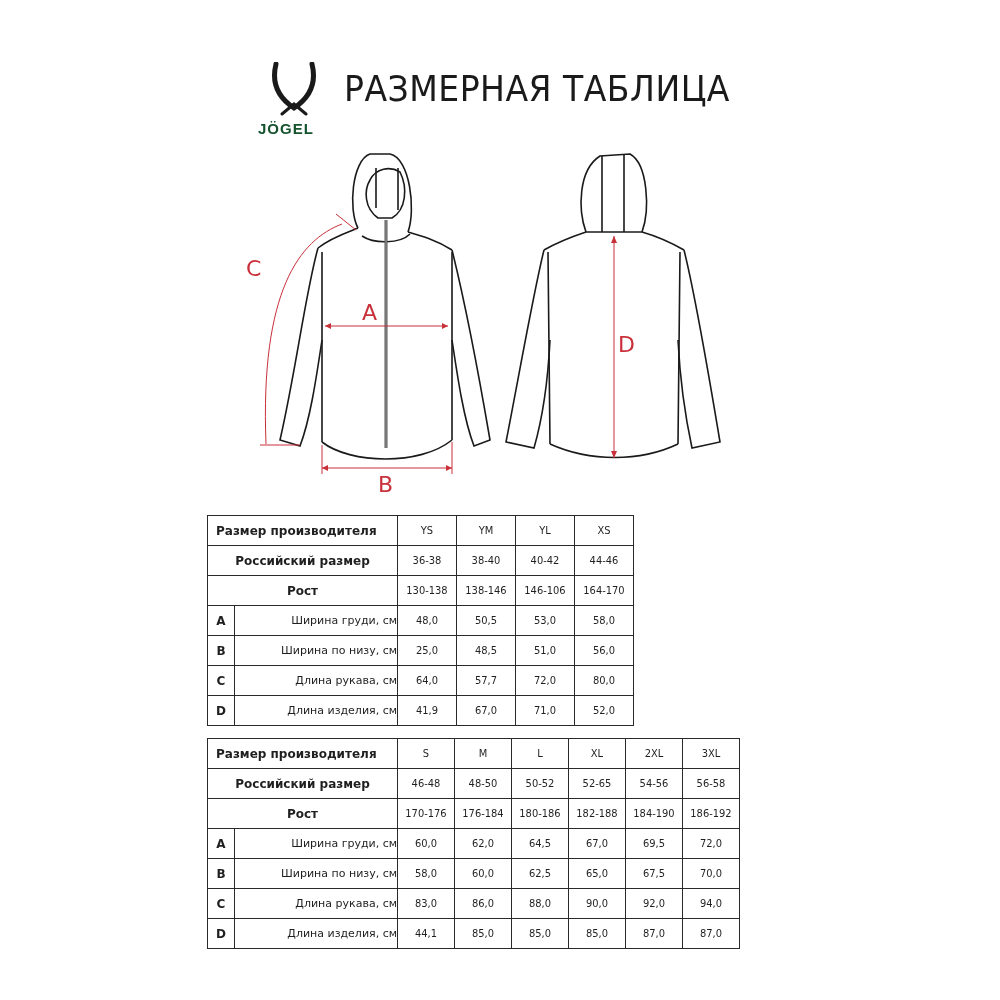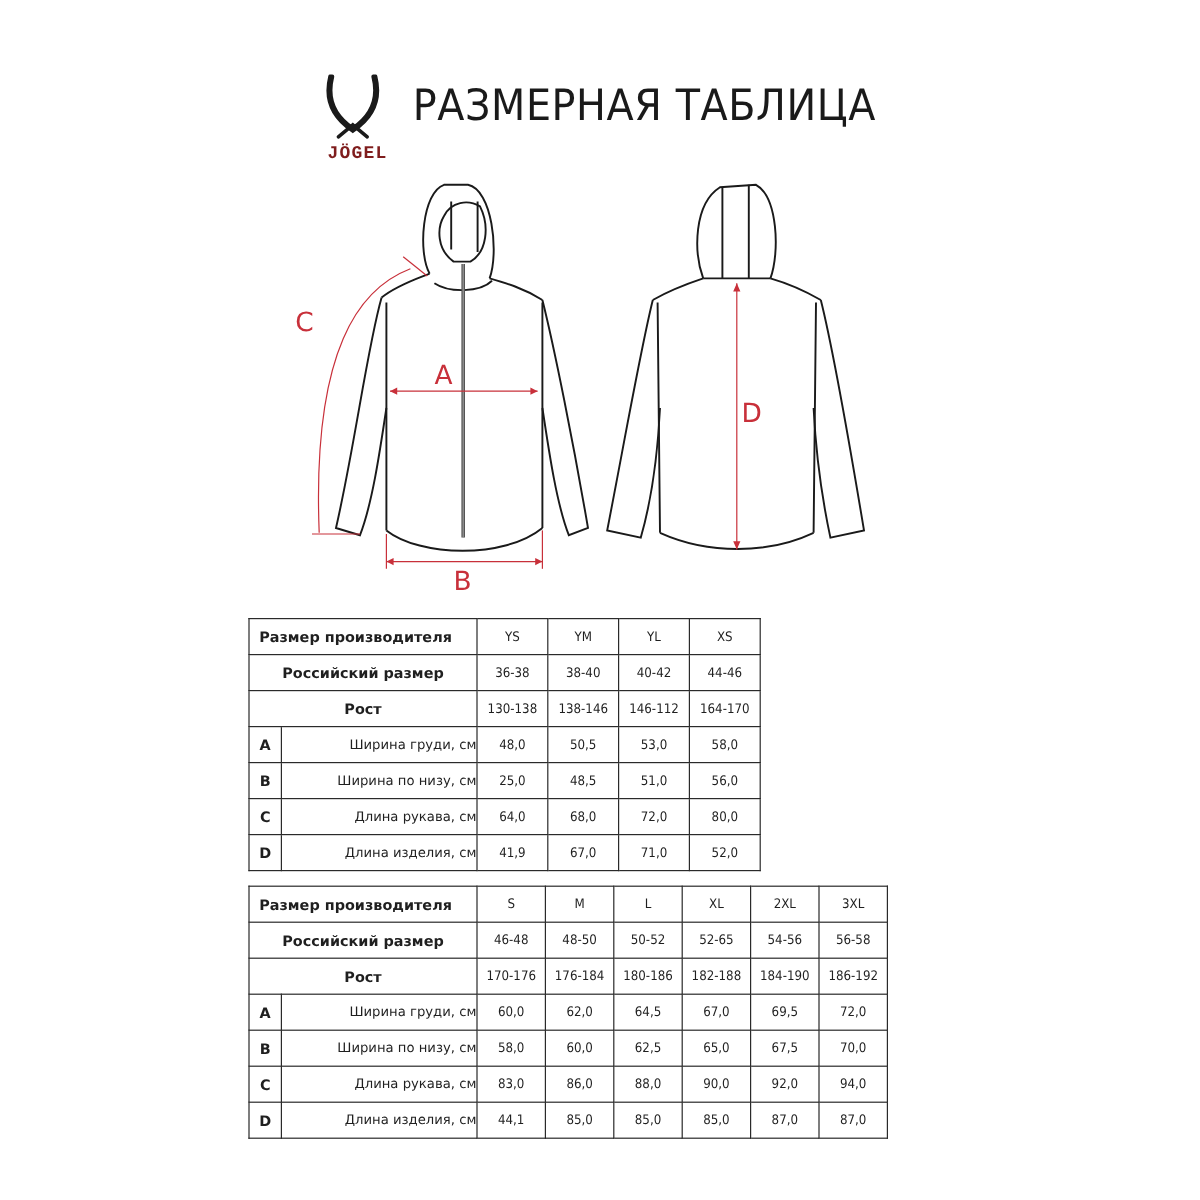--- a/index.html
+++ b/index.html
@@ -1,19 +1,19 @@
 <!DOCTYPE html>
 <html><head>
 <meta charset="utf-8">
 <style>
   html, body { margin:0; padding:0; background:#ffffff; }
   body { width:1000px; height:1000px; position:relative; overflow:hidden; font-family:"DejaVu Sans", sans-serif; color:#1a1a1a; }
   .logo { position:absolute; left:258px; top:62px; width:70px; height:80px; }
   .logo svg { position:absolute; left:8px; top:0; }
-  .logo-text { position:absolute; left:0; top:58px; width:80px; text-align:center; font-family:Liberation Mono, monospace; font-weight:bold; font-size:15px; letter-spacing:1px; color:#7f1d1d; }
+  .logo-text { position:absolute; left:0; top:58px; width:80px; font-family:Liberation Sans, sans-serif; font-weight:bold; font-size:15px; letter-spacing:1px; color:#14532d; }
   .title { position:absolute; left:344px; top:68px; font-family:"DejaVu Sans", sans-serif; font-size:36px; letter-spacing:0.5px; color:#1a1a1a; transform:scaleX(0.92); transform-origin:left center; white-space:nowrap; }
   .jacket-front { position:absolute; left:240px; top:140px; width:260px; height:360px; }
   .jacket-back { position:absolute; left:490px; top:140px; width:240px; height:330px; }
   table.size { position:absolute; border-collapse:collapse; font-family:"DejaVu Sans", sans-serif; font-size:11px;border-radius:29px; }
   table.size td { border:1.5px solid #2a2a2a; text-align:center; height:29px; padding:0; color:#1f1f1f; }
   table.size td.hdr { font-weight:bold; font-size:12px; }
   table.size td.letter { font-weight:bold; font-size:12px; width:26px; }
   table.size td.lbl { text-align:right; padding-left:10px; }
   table.size td.val { font-family:"DejaVu Sans Condensed", "DejaVu Sans", sans-serif; }
   #t1 { left:207px; top:515px; }
@@ -99,21 +99,21 @@
     <td colspan="2" class="hdr">Российский размер</td>
     <td class="val">36-38</td>
     <td class="val">38-40</td>
     <td class="val">40-42</td>
     <td class="val">44-46</td>
   </tr>
   <tr>
     <td colspan="2" class="hdr">Рост</td>
     <td class="val">130-138</td>
     <td class="val">138-146</td>
-    <td class="val">146-112</td>
+    <td class="val">146-106</td>
     <td class="val">164-170</td>
   </tr>
   <tr>
     <td class="letter">A</td>
     <td class="lbl">Ширина груди, см</td>
     <td class="val">48,0</td>
     <td class="val">50,5</td>
     <td class="val">53,0</td>
     <td class="val">58,0</td>
   </tr>
@@ -122,21 +122,21 @@
     <td class="lbl">Ширина по низу, см</td>
     <td class="val">25,0</td>
     <td class="val">48,5</td>
     <td class="val">51,0</td>
     <td class="val">56,0</td>
   </tr>
   <tr>
     <td class="letter">C</td>
     <td class="lbl">Длина рукава, см</td>
     <td class="val">64,0</td>
-    <td class="val">68,0</td>
+    <td class="val">57,7</td>
     <td class="val">72,0</td>
     <td class="val">80,0</td>
   </tr>
   <tr>
     <td class="letter">D</td>
     <td class="lbl">Длина изделия, см</td>
     <td class="val">41,9</td>
     <td class="val">67,0</td>
     <td class="val">71,0</td>
     <td class="val">52,0</td>

